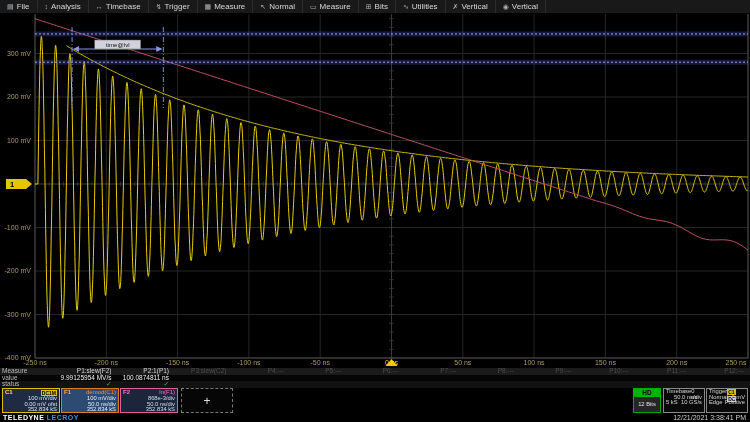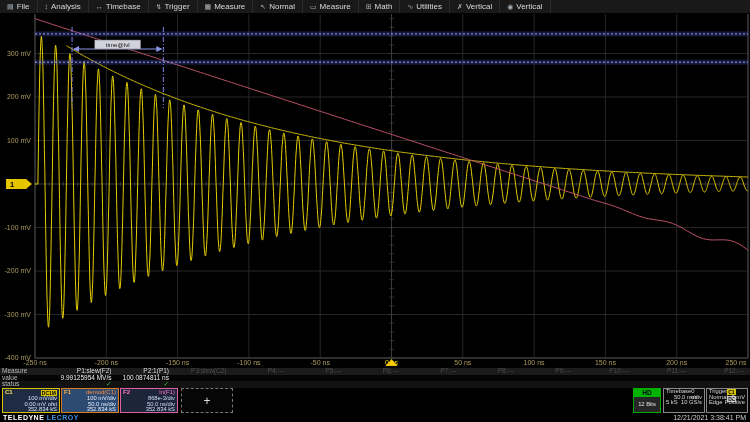--- a/index.html
+++ b/index.html
@@ -91,21 +91,21 @@
       <div class="menu-item">
         <span class="micon">↖</span>
         <span>Normal</span>
       </div>
       <div class="menu-item">
         <span class="micon">▭</span>
         <span>Measure</span>
       </div>
       <div class="menu-item">
         <span class="micon">⊞</span>
-        <span>Math</span>
+        <span>Bits</span>
       </div>
       <div class="menu-item">
         <span class="micon">∿</span>
         <span>Utilities</span>
       </div>
       <div class="menu-item">
         <span class="micon">✗</span>
         <span>Vertical</span>
       </div>
       <div class="menu-item">

